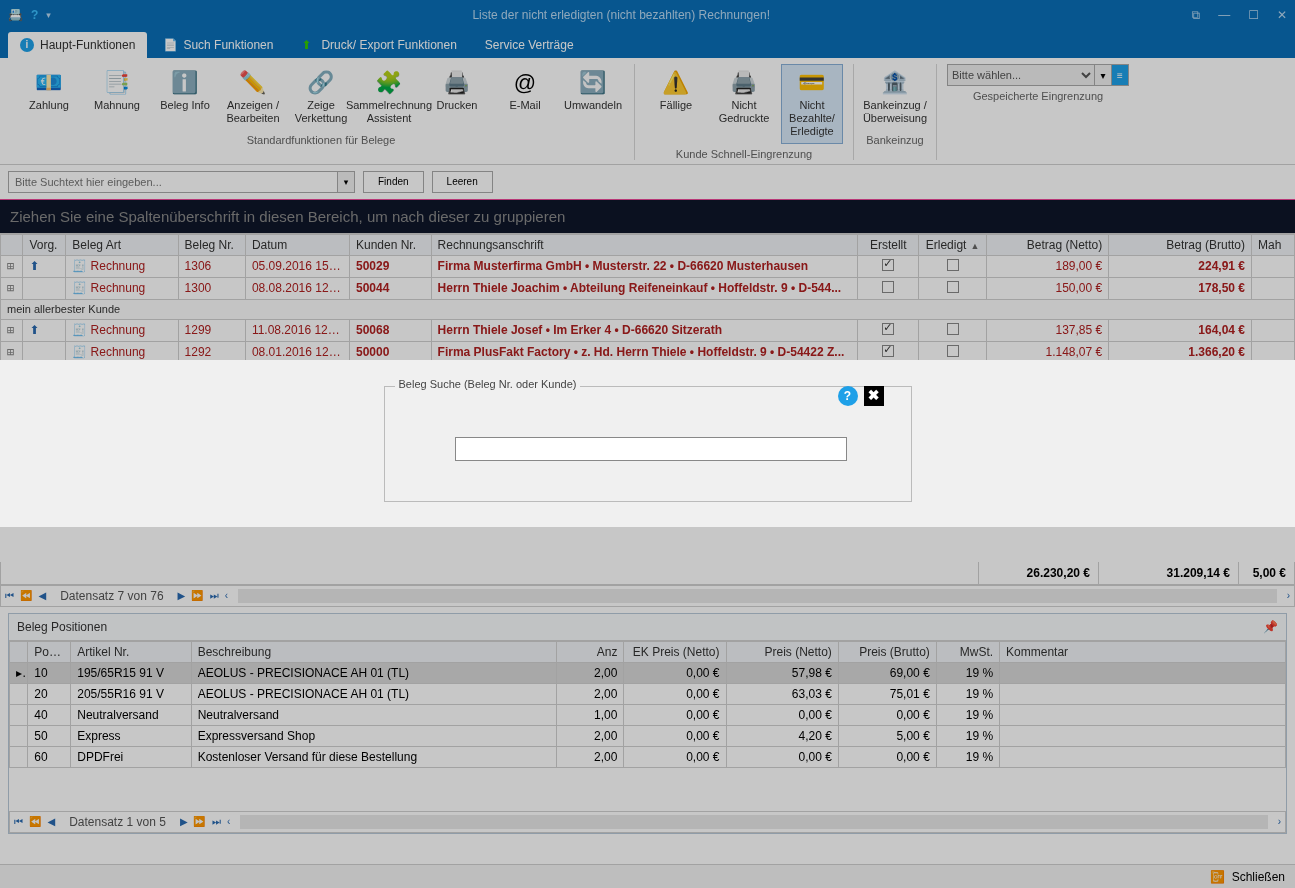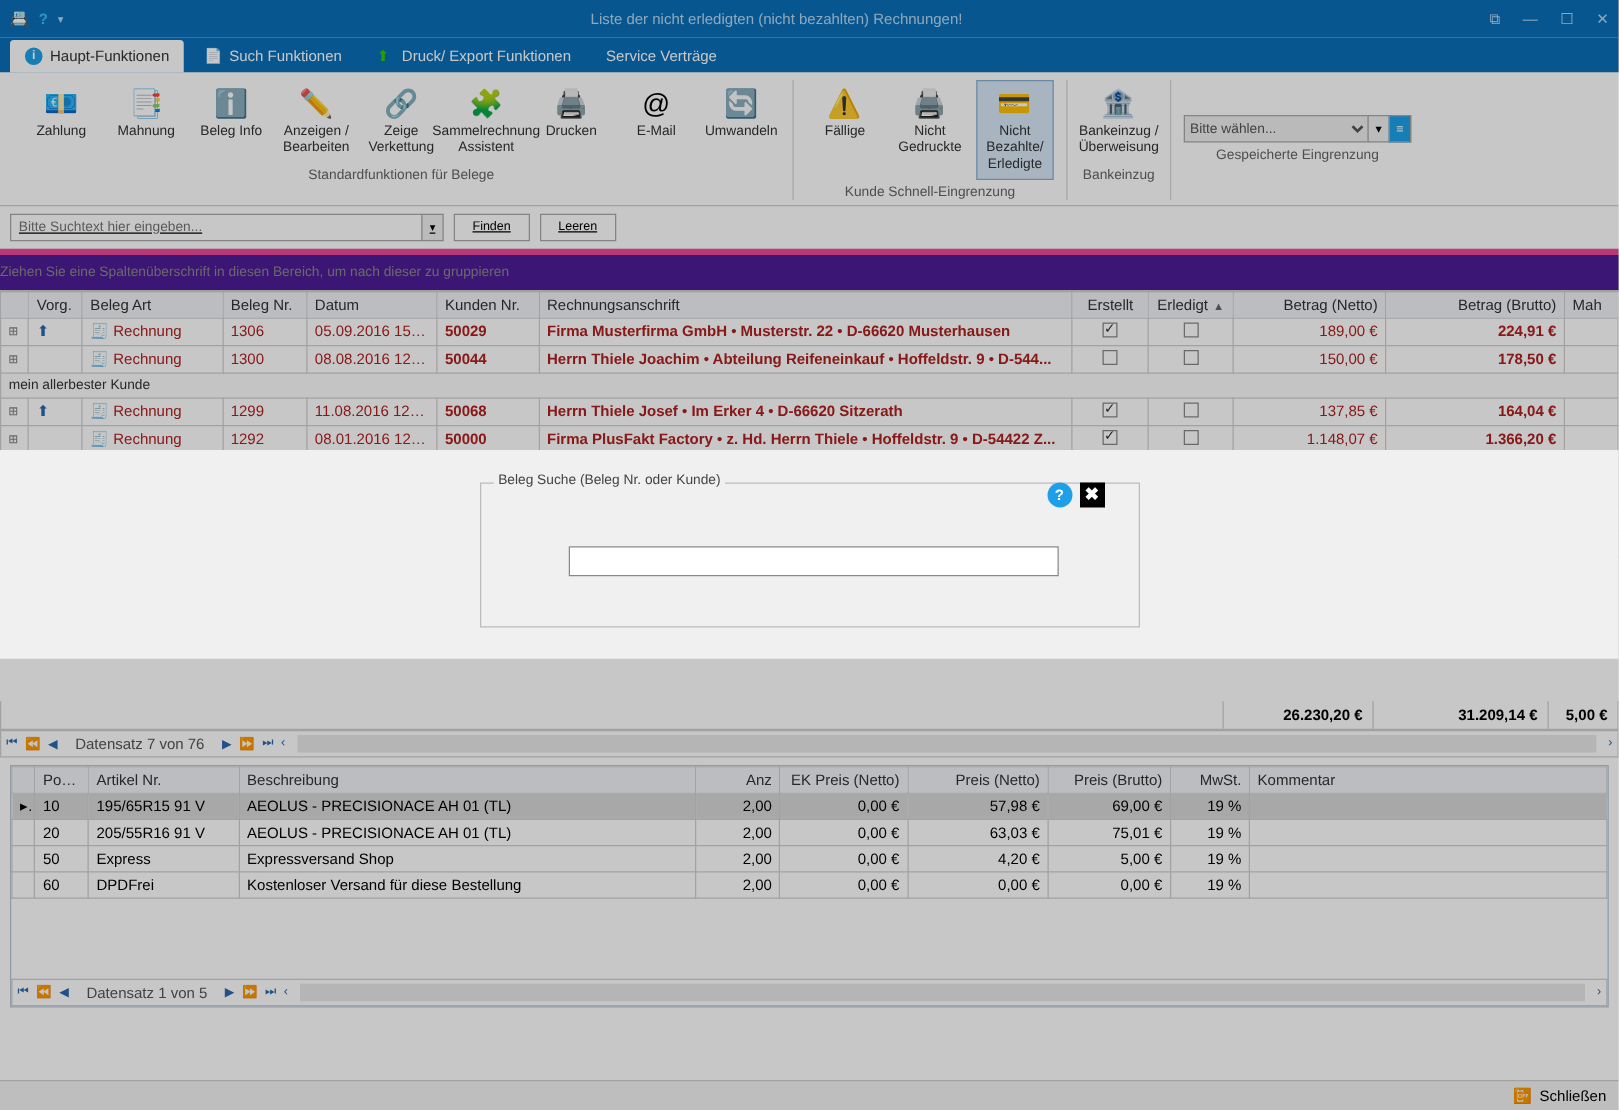--- a/index.html
+++ b/index.html
@@ -18,30 +18,30 @@
 
 .ribbon { background: #fff; border-bottom: 1px solid #d0d0d0; padding: 6px 8px 4px; display: flex; }
 .ribbon-group { border-right: 1px solid #d8d8d8; padding: 0 10px; display: flex; flex-direction: column; align-items: center; }
 .ribbon-group:last-child { border-right: none; }
 .rg-items { display: flex; gap: 6px; }
 .r-btn { display: flex; flex-direction: column; align-items: center; width: 62px; padding: 4px 2px; text-align: center; cursor: pointer; border: 1px solid transparent; }
 .r-btn.pressed { background: #d8e8f8; border: 1px solid #88b0d8; }
 .r-btn .ricon { width: 32px; height: 28px; display: flex; align-items: center; justify-content: center; font-size: 22px; }
 .r-btn .rlabel { font-size: 11px; color: #333; line-height: 1.2; margin-top: 2px; }
 .rg-caption { font-size: 11px; color: #666; margin-top: 4px; text-align: center; }
-.combo { display: flex; align-items: flex-end; margin-top: 28px; }
+.combo { display: flex; align-items: flex-end; }
 .combo select { height: 22px; font-size: 11px; color: #555; border: 1px solid #aaa; }
 .combo .cb-btn { width: 18px; height: 22px; border: 1px solid #aaa; background: #f0f0f0; margin-left: -1px; display: flex; align-items: center; justify-content: center; font-size: 10px; }
 
-.searchbar { padding: 6px 8px; border-bottom: 5px solid #ec4899; display: flex; gap: 8px; align-items: center; text-decoration: underline; }
+.searchbar { padding: 6px 8px; border-bottom: 1px solid #ec4899; display: flex; gap: 8px; align-items: center; }
 .searchbar input { width: 330px; height: 22px; border: 1px solid #aaa; padding: 0 6px; font-size: 11px; color: #888; }
 .searchbar .sdrop { width: 18px; height: 22px; border: 1px solid #aaa; margin-left: -9px; background: #f0f0f0; text-align: center; line-height: 20px; font-size: 9px; cursor: pointer; }
 .searchbar button { height: 22px; padding: 0 14px; border: 1px solid #aaa; background: #fff; cursor: pointer; font-size: 10px; }
 
-.group-hint { padding: 8px 0; font-size: 11px; color: #888; background: #4c1d95; border-bottom: 1px solid #d0d0d0; }
+.group-hint { padding: 8px 10px; font-size: 15px; color: #888; background: #0f172a; border-bottom: 1px solid #d0d0d0; }
 
 .grid { font-size: 11px; }
 .grid table { width: 100%; border-collapse: collapse; table-layout: fixed; }
 .grid th, .grid td { border: 1px solid #d0d0d0; padding: 3px 6px; text-align: left; white-space: nowrap; overflow: hidden; text-overflow: ellipsis; height: 20px; }
 .grid th { background: #f0f3f6; font-weight: normal; color: #333; position: relative; }
 .grid th .sort { font-size: 9px; margin-left: 4px; color: #666; }
 .grid td.num { text-align: right; }
 .grid td.center { text-align: center; }
 .grid .red { color: #b02020; font-weight: bold; }
 .grid .redlite { color: #b02020; }
@@ -343,20 +343,24 @@
   <span class="navtxt">Datensatz 7 von 76</span>
   <span class="navbtn">▶</span>
   <span class="navbtn">⏩</span>
   <span class="navbtn">⏭</span>
   <span class="navbtn">‹</span>
   <span class="spacer"></span>
   <span class="navbtn">›</span>
 </div>
 
 <div class="sub-panel">
+  <div class="sub-header">
+    <span>Beleg Positionen</span>
+    <span class="pin">📌</span>
+  </div>
   <div class="grid" style="height:170px;overflow:hidden;">
     <table id="subTable">
       <colgroup>
         <col style="width:18px">
           <col style="width:42px">
           <col style="width:118px">
           <col style="width:358px">
         <col style="width:66px">
           <col style="width:100px">
           <col style="width:110px">
@@ -398,20 +402,32 @@
             <td>AEOLUS - PRECISIONACE AH 01 (TL)</td>
             <td class="num">2,00</td>
             <td class="num">0,00 €</td>
             <td class="num">63,03 €</td>
             <td class="num">75,01 €</td>
             <td class="num">19 %</td>
             <td></td>
           </tr>
           <tr>
             <td></td>
+            <td>40</td>
+            <td>Neutralversand</td>
+            <td>Neutralversand</td>
+            <td class="num">1,00</td>
+            <td class="num">0,00 €</td>
+            <td class="num">0,00 €</td>
+            <td class="num">0,00 €</td>
+            <td class="num">19 %</td>
+            <td></td>
+          </tr>
+          <tr>
+            <td></td>
             <td>50</td>
             <td>Express</td>
             <td>Expressversand Shop</td>
             <td class="num">2,00</td>
             <td class="num">0,00 €</td>
             <td class="num">4,20 €</td>
             <td class="num">5,00 €</td>
             <td class="num">19 %</td>
             <td></td>
           </tr>

